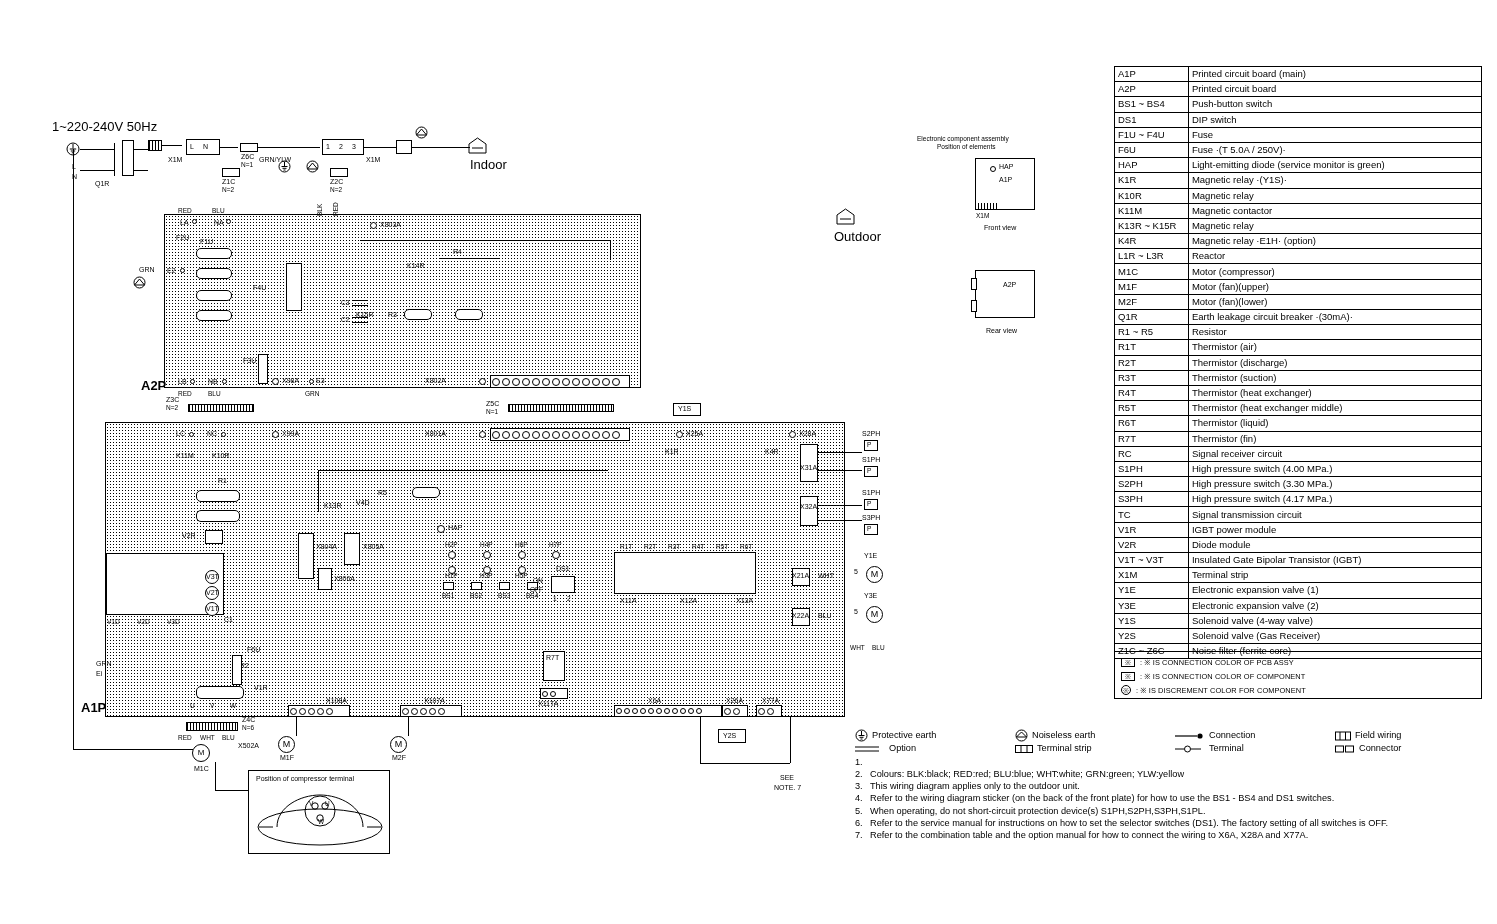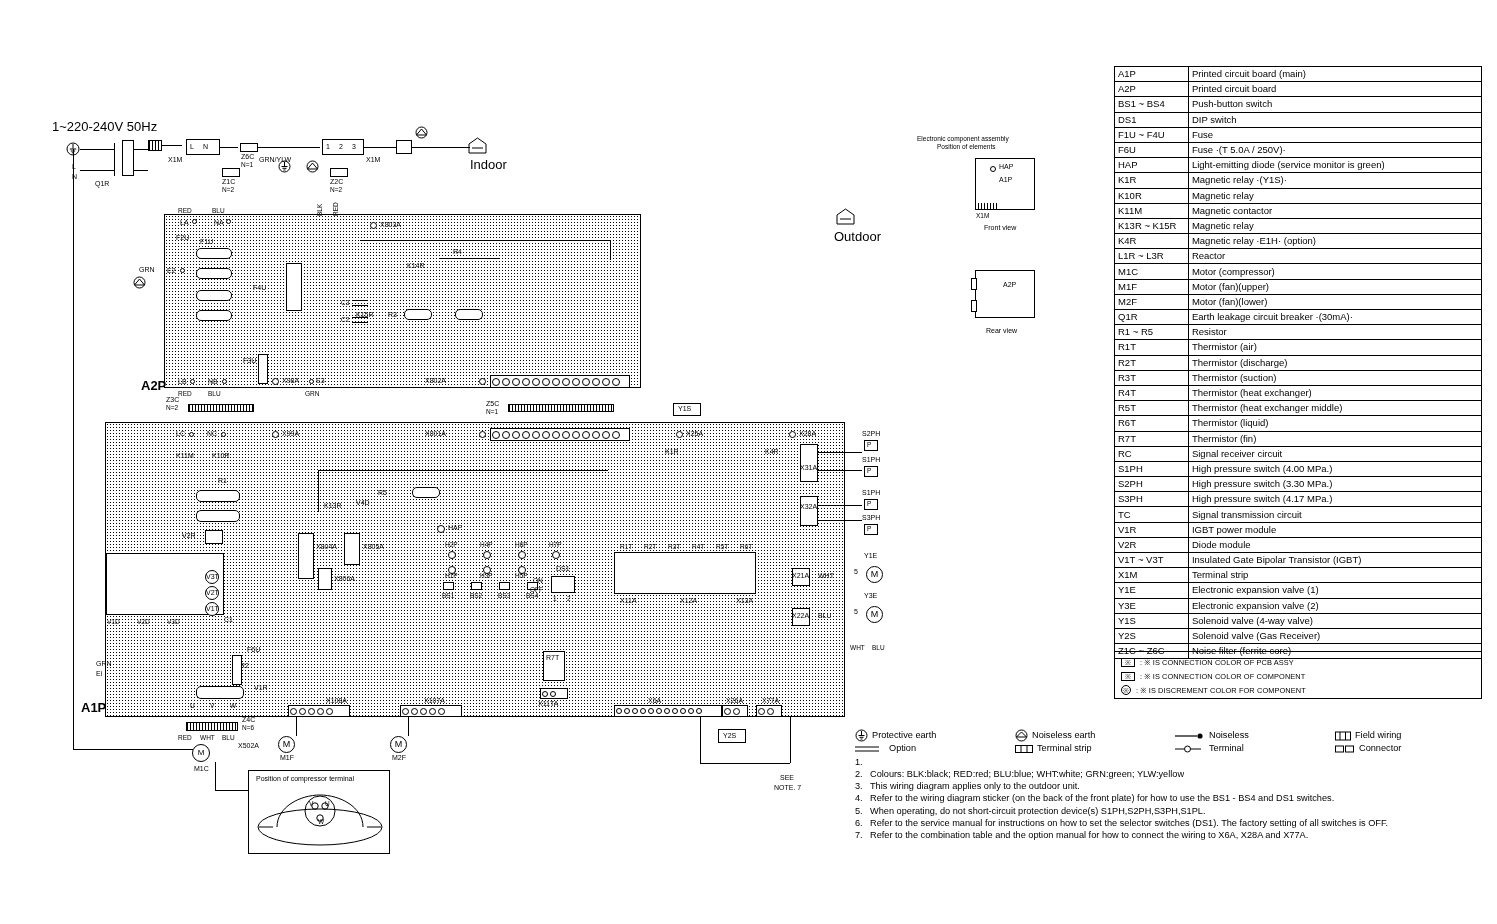--- a/index.html
+++ b/index.html
@@ -287,21 +287,21 @@
           <circle cx="6.5" cy="6.5" r="5.5" fill="none" stroke="#000" stroke-width="1"></circle>
           <path d="M1.5 8 L6.5 3 L11.5 8 Z" fill="none" stroke="#000" stroke-width="1"></path>
         </svg>
         <span>Noiseless earth</span>
       </div>
       <div class="cell">
         <svg width="30" height="10" viewBox="0 0 30 10">
           <line x1="0" y1="5" x2="22" y2="5" stroke="#000" stroke-width="1.2"></line>
           <circle cx="25" cy="5" r="2.6" fill="#000"></circle>
         </svg>
-        <span>Noiseless</span>
+        <span>Connection</span>
       </div>
       <div class="cell">
         <svg width="16" height="10" viewBox="0 0 16 10">
           <rect x="0.5" y="1" width="15" height="8" fill="none" stroke="#000" stroke-width="1"></rect>
           <line x1="5" y1="1" x2="5" y2="9" stroke="#000" stroke-width="1"></line>
           <line x1="10.5" y1="1" x2="10.5" y2="9" stroke="#000" stroke-width="1"></line>
         </svg>
         <span>Field wiring</span>
       </div>
       <div class="cell">

